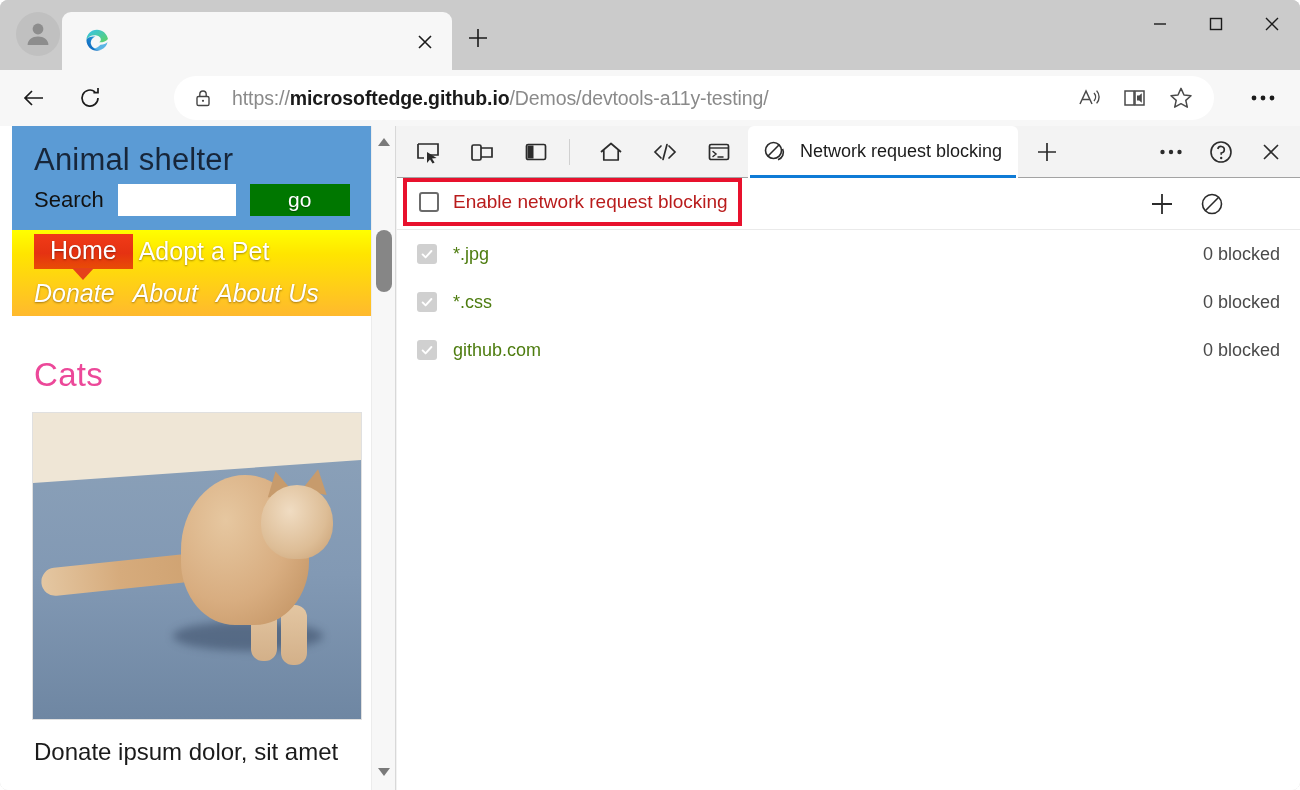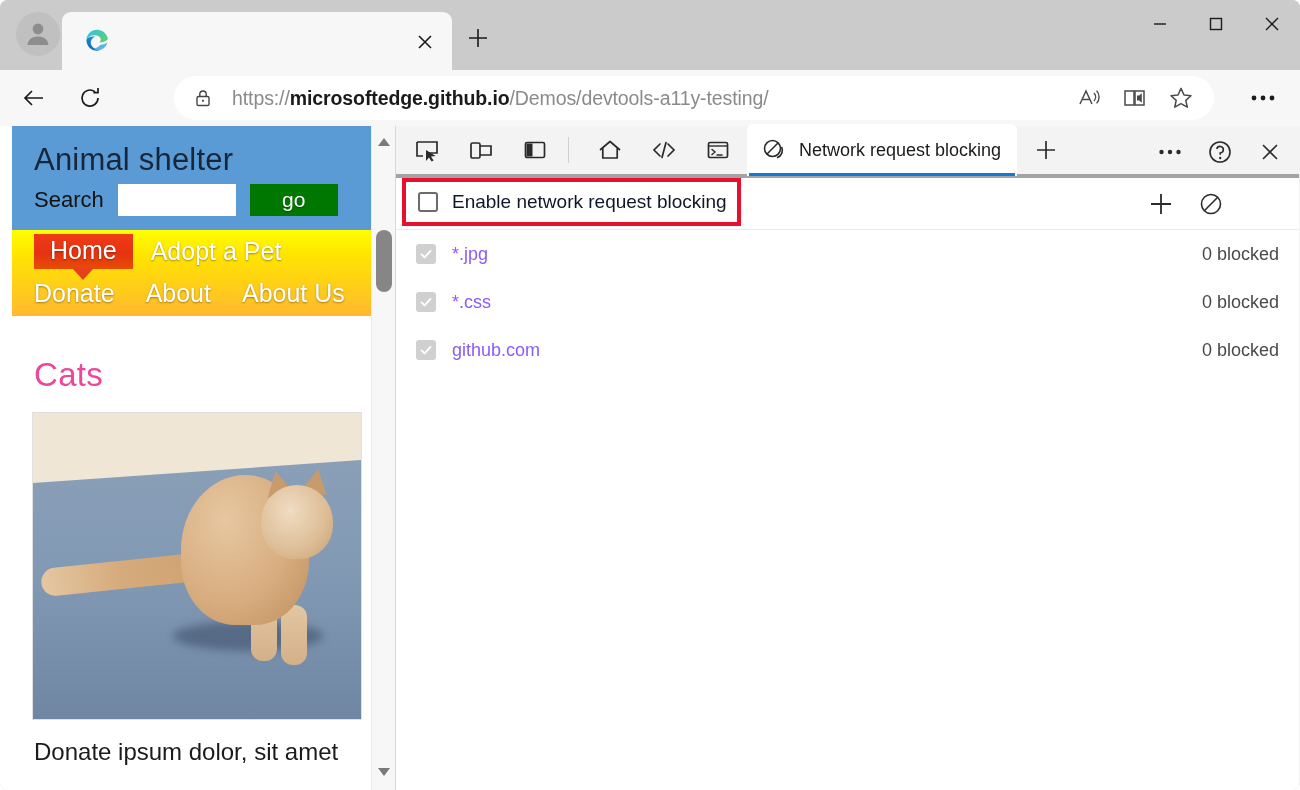--- a/index.html
+++ b/index.html
@@ -89,21 +89,21 @@
   .ellipsis-btn {
     position: absolute; right: 14px; top: 10px;
     width: 46px; height: 36px; display:flex;
     align-items:center; justify-content:center;
   }
 
   
   .content {
     position: absolute; left: 0; top: 126px;
     width: 1300px; height: 664px;
-    background: #f2f2f2; display: flex;
+    background: #f2f2f2; display: flex; justify-content: space-between;
   }
 
   
   .page-pane {
     position: relative; width: 396px; height: 664px;
     background: #ffffff; border-right: 1px solid #d8d8d8;
     overflow: hidden;
   }
   .page-inner { position: absolute; left: 12px; top: 0; width: 368px; }
   .site-header {
@@ -113,35 +113,35 @@
     font-size: 31px; color: #17263a; font-weight: 300;
     letter-spacing: .2px; margin-bottom: 6px;
   }
   .search-row { display: flex; align-items: center; gap: 14px; }
   .search-label { font-size: 22px; color: #111; font-weight: 300; }
   .search-input {
     width: 118px; height: 32px; background: #fff;
     border: none; outline: none;
   }
   .go-btn {
-    width: 88px; height: 32px; background: #007700;
+    width: 100px; height: 32px; background: #007700;
     color: #fff; font-size: 21px; font-weight: 300;
     border: none; display: flex; align-items: center;
     justify-content: center;
     text-shadow: 0 1px 1px rgba(0,0,0,.35);
   }
   .nav {
     background: linear-gradient(to bottom, #ffff00 0%, #ffe500 28%, #ffb92e 100%);
     padding: 4px 0 8px 0; position: relative;
   }
   .nav-row {
     display: flex; align-items: center; justify-content: flex-start;
   }
-  .nav-row.r1 { padding-left: 22px; gap: 18px; }
-  .nav-row.r2 { padding-left: 22px; gap: 31px; margin-top: 10px; }
+  .nav-row.r1 { padding-left: 22px; gap: 6px; }
+  .nav-row.r2 { padding-left: 22px; gap: 18px; margin-top: 10px; font-style: italic; }
   .nav-link {
     font-size: 25px; color: #ffffff; font-weight: 300;
     text-shadow: 0 1px 2px rgba(90,60,0,.55);
     white-space: nowrap;
   }
   .nav-link.active {
     background: linear-gradient(to bottom, #f03b18 0%, #e53212 55%, #e84d05 100%);
     padding: 2px 16px 4px 16px; position: relative;
     text-shadow: 0 1px 2px rgba(0,0,0,.35);
   }
@@ -241,21 +241,21 @@
     position: absolute; left: 4px; top: 104px;
     width: 16px; height: 62px; border-radius: 8px; background: #868686;
   }
 
   
   .devtools {
     position: relative; width: 903px; height: 664px; background: #ffffff;
   }
   .dt-toolbar {
     position: relative; height: 52px; background: #f3f3f3;
-    display: flex; align-items: center; border-bottom: 4px solid #a3a3a3;
+    display: flex; align-items: center; border-bottom: 1px solid #a3a3a3;
   }
   .dt-icon-btn {
     width: 46px; height: 40px; margin-left: 8px;
     display:flex; align-items:center; justify-content:center;
   }
   .dt-sep {
     width: 1px; height: 26px; background: #d0d0d0; margin: 0 10px;
   }
   .dt-tab {
     height: 52px; background: #ffffff; display: flex; align-items: center;
@@ -278,36 +278,36 @@
   .enable-box {
     position: absolute; left: 6px; top: 0px;
     display: flex; align-items: center;
     border: 4px solid #e8112d; background: #fff;
     padding: 5px 10px 5px 12px; height: 48px;
   }
   .cb {
     width: 20px; height: 20px; border: 2px solid #6b6b6b;
     border-radius: 3px; background: #fff; flex: none;
   }
-  .enable-label { font-size: 19px; color: #0f172a; margin-left: 14px; white-space: nowrap; }
+  .enable-label { font-size: 19px; color: #b91c1c; margin-left: 14px; white-space: nowrap; }
   .ab-btn {
     position: absolute; width: 40px; height: 40px;
     display: flex; align-items: center; justify-content: center;
   }
 
   .rows { position: absolute; left: 0; top: 104px; right: 0; }
   .row {
     position: relative; height: 48px; display: flex; align-items: center;
     padding-left: 20px; padding-right: 20px;
   }
   .cb-checked {
     width: 20px; height: 20px; border-radius: 3px; background: #d0d0d0;
     flex: none; display: flex; align-items: center; justify-content: center;
   }
-  .row-label { font-size: 18px; color: #8b5cf6; margin-left: 16px; }
+  .row-label { font-size: 18px; color: #4d7c0f; margin-left: 16px; }
   .row-count { margin-left: auto; font-size: 18px; color: #4a4a4a; }
 </style>
 </head>
 <body>
 
 <div class="window">
 
   <div class="titlebar">
     <div class="avatar">
       <svg width="30" height="30" viewBox="0 0 30 30">

